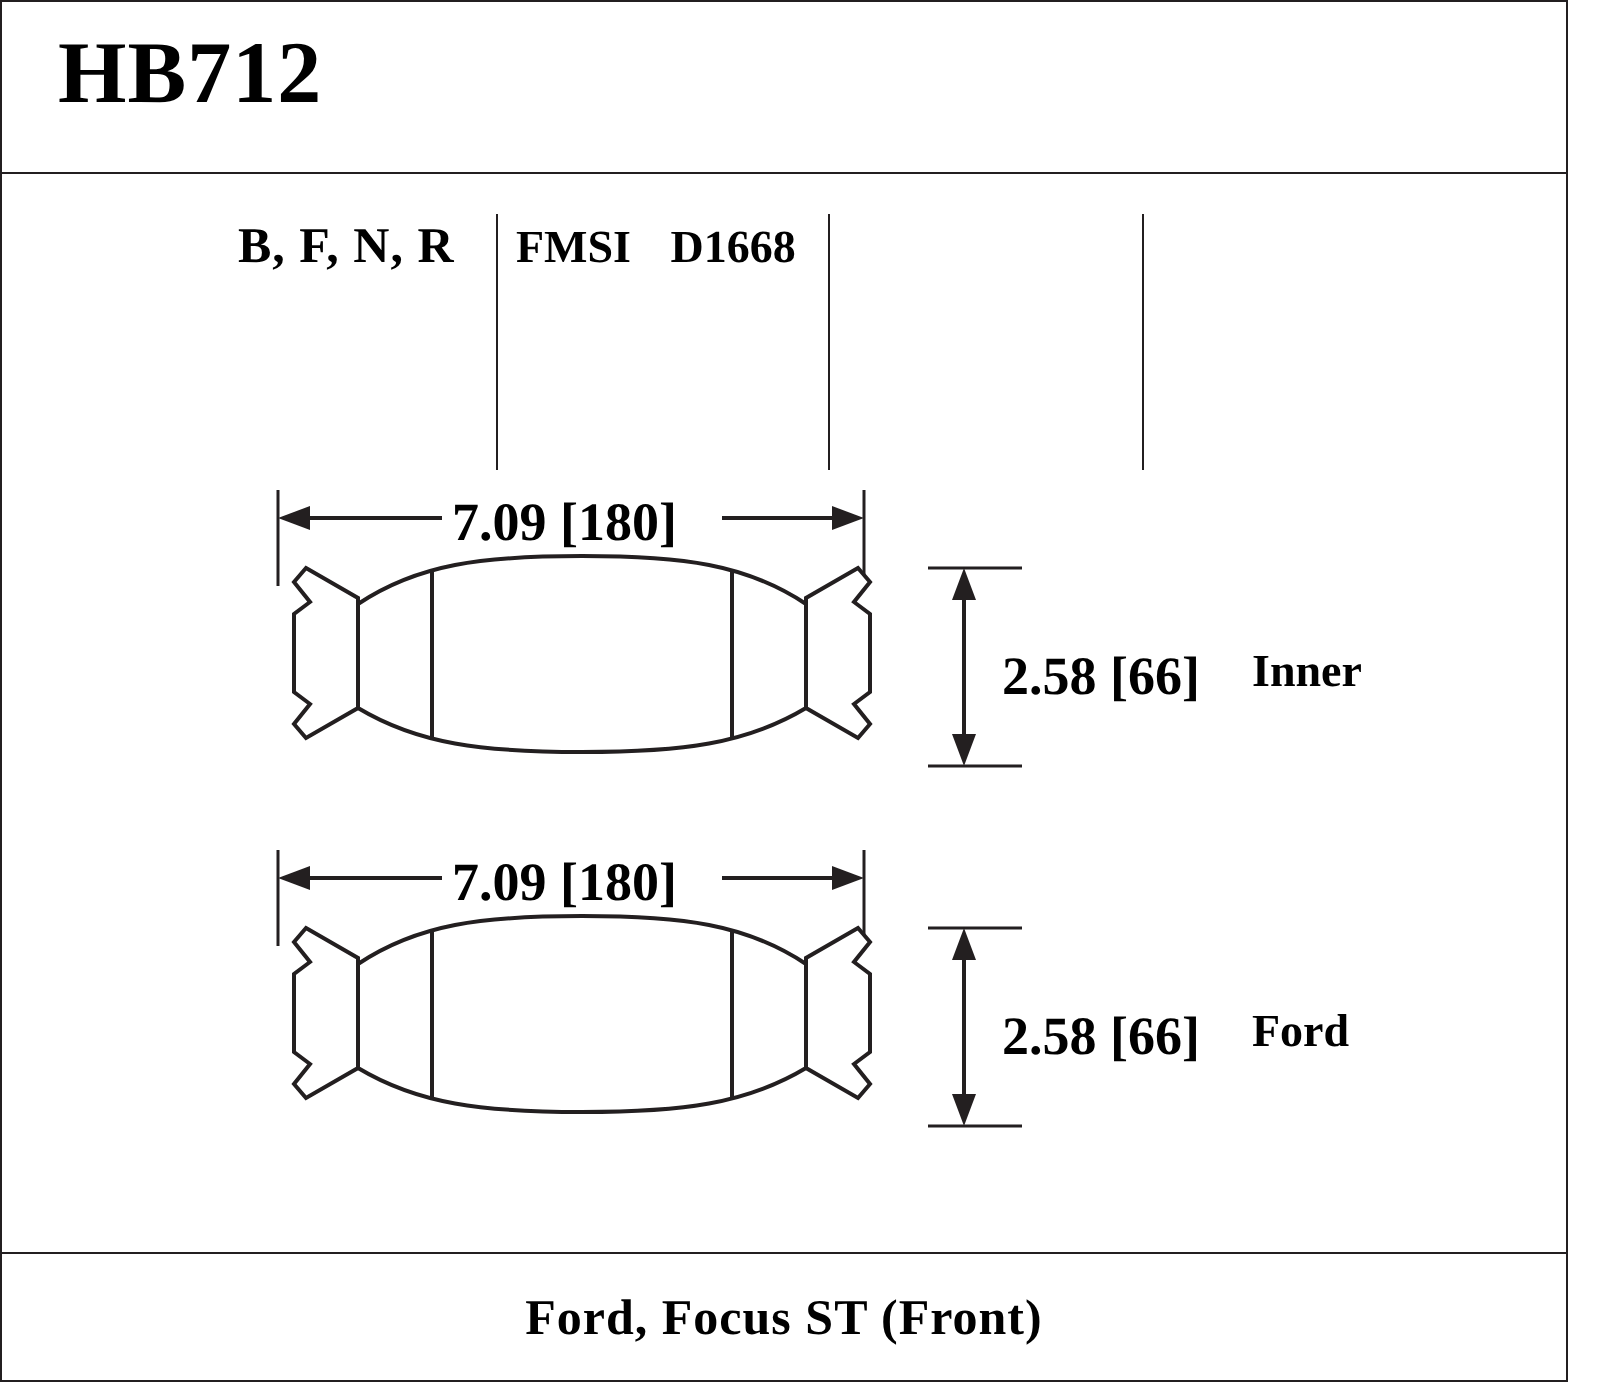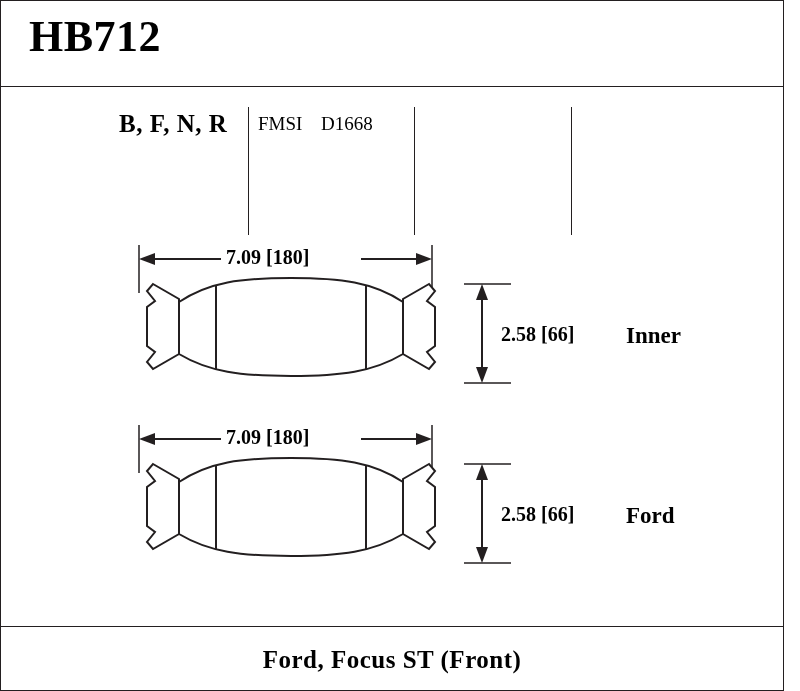--- a/index.html
+++ b/index.html
@@ -58,22 +58,22 @@
     height: 32px;
     border-left: 1px solid #231f20;
     border-right: 1px solid #231f20;
     box-sizing: border-box;
   }
   .fmsi-text {
     position: absolute;
     left: 257px;
     top: 108px;
     font-family: "Liberation Serif", serif;
-    font-weight: normal;
-    font-size: 19px;
+    font-weight: bold;
+    font-size: 23px;
     line-height: 29px;
     white-space: nowrap;
   }
   .vline {
     position: absolute;
     width: 1px;
     background: #231f20;
   }
   .thickness {
     position: absolute;
@@ -83,21 +83,21 @@
     font-weight: bold;
     font-size: 23px;
     line-height: 29px;
     white-space: nowrap;
   }
   
   .dim-label {
     position: absolute;
     font-family: "Liberation Serif", serif;
     font-weight: bold;
-    font-size: 20px;
+    font-size: 27px;
     white-space: nowrap;
   }
   .side-label {
     position: absolute;
     font-family: "Liberation Serif", serif;
     font-weight: bold;
     font-size: 23px;
     white-space: nowrap;
   }
   

